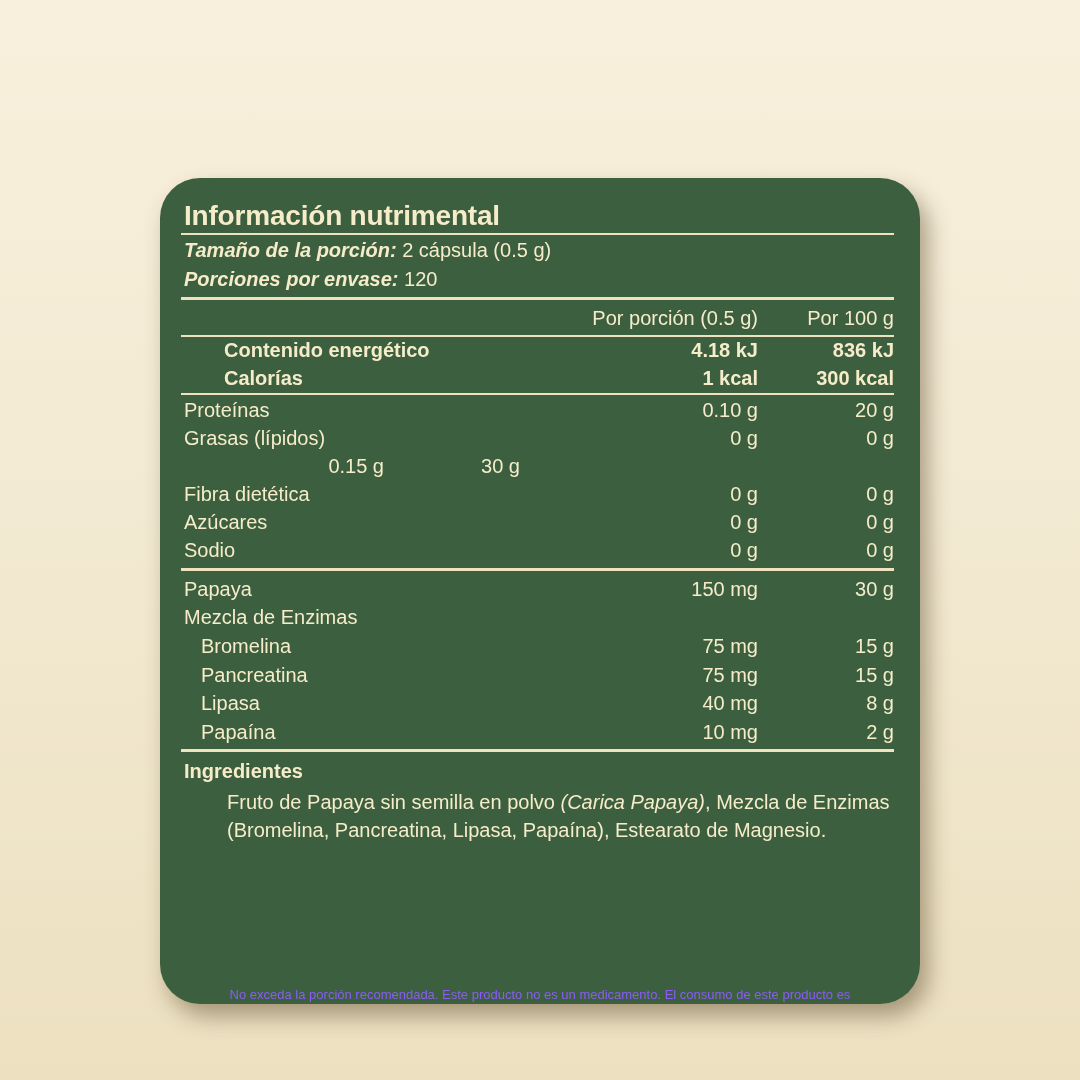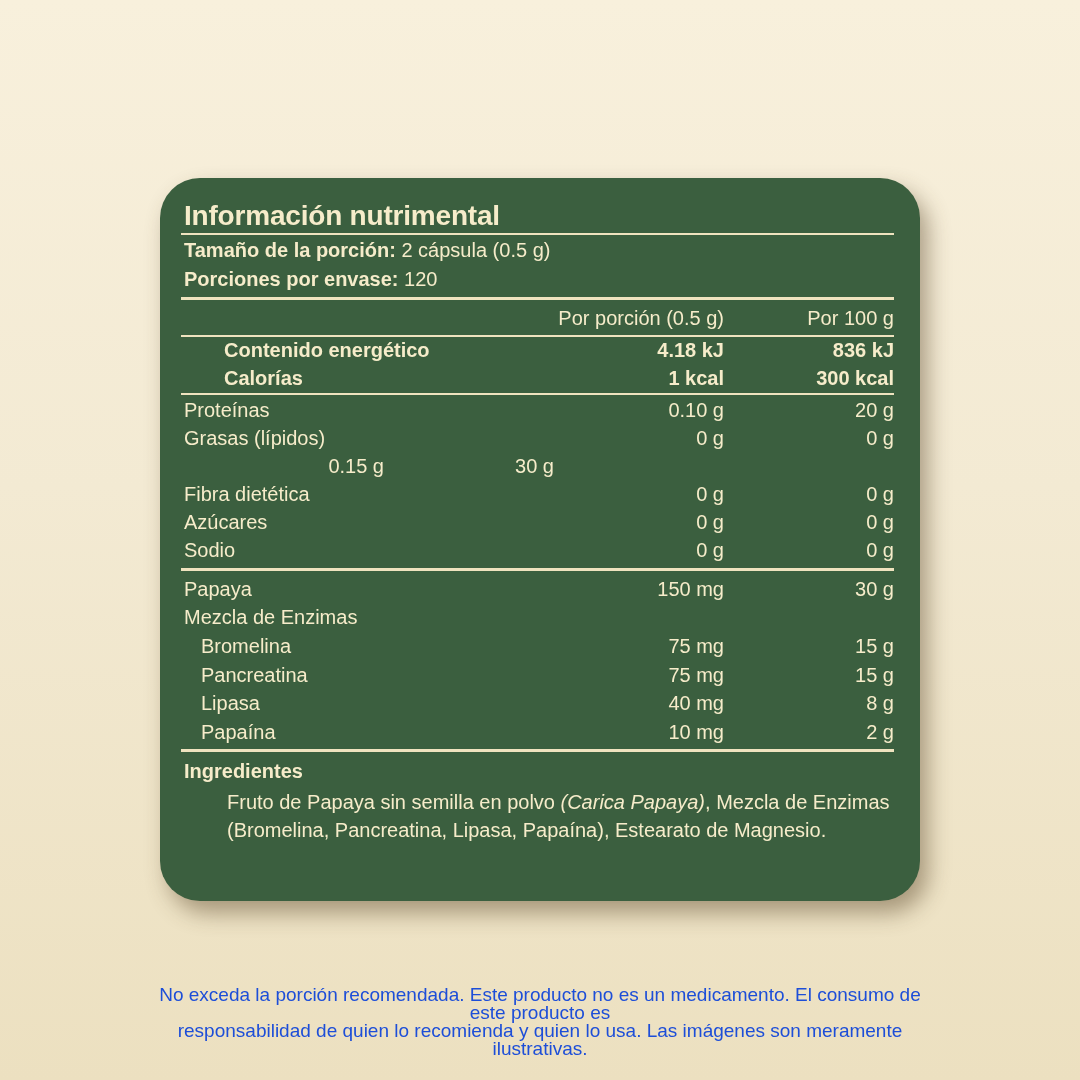--- a/index.html
+++ b/index.html
@@ -2,43 +2,43 @@
 <html><head>
 <meta charset="utf-8">
 <style>
   html, body { margin:0; padding:0; }
   body {
     width:1080px; height:1080px; overflow:hidden; position:relative;
     background: linear-gradient(180deg, #f8f0dc 0%, #f3ead3 45%, #ece0c0 100%);
     font-family: "Liberation Sans", sans-serif;
   }
   .card {
-    position:absolute; left:160px; top:178px; width:760px; height:723px;
+    position:absolute; left:160px; top:178px; width:760px; height:826px;
     background:#3b5f3f; border-radius:40px;
     box-shadow: 8px 12px 22px rgba(80,60,30,0.45);
     color:#f6ecca; box-sizing:border-box; padding:0 26px 0 24px;
   }
   .title { position:absolute; left:24px; top:22px; font-size:28px; font-weight:bold; letter-spacing:-0.2px; }
   .rule { position:absolute; left:21px; right:26px; background:#efe3bf; }
   .r-thin { height:2px; }
   .r-thick { height:3px; }
-  .row { position:absolute; left:24px; right:26px; height:28px; font-size:20px; display:flex; align-items:center;gap:34px; }
+  .row { position:absolute; left:24px; right:26px; height:28px; font-size:20px; display:flex; align-items:center; }
   .row .lbl { flex:1; white-space:nowrap; }
   .row .v1 { width:200px; text-align:right; }
   .row .v2 { width:136px; text-align:right; }
   .bold { font-weight:bold;margin-left:40px; }
   .indent .lbl { padding-left:17px; }
   .kv { position:absolute; left:24px; font-size:20px; }
-  .kv b { font-weight:bold; }
+  .kv b { font-weight:bold;font-style:italic; }
   .ing-title { position:absolute; left:24px; top:582px; font-size:20px; font-weight:bold; }
   .ing-text { position:absolute; left:24px; top:610px; width:700px; font-size:20px; line-height:28px;margin-left:43px; }
   .ing-text i { font-style:italic; }
   .disclaimer {
     position:absolute; left:140px; width:800px; top:986px; text-align:center;
-    font-size:19px; line-height:18px; color:#1d4ed8;
+    font-size:13px; line-height:18px; color:#8b5cf6;
   }
 </style>
 </head>
 <body>
 
 <div class="card">
   <div class="title">Información nutrimental</div>
   <div class="rule r-thin" style="top:55px"></div>
 
   <div class="kv" style="top:61px">
@@ -132,14 +132,13 @@
     <span class="v2">2 g</span>
   </div>
   <div class="rule r-thick" style="top:571px"></div>
 
   <div class="ing-title">Ingredientes</div>
   <div class="ing-text"><span>Fruto de Papaya sin semilla en polvo </span><i>(Carica Papaya)</i><span>, Mezcla de Enzimas (Bromelina, Pancreatina, Lipasa, Papaína), Estearato de Magnesio.</span></div>
 </div>
 
 <div class="disclaimer">
   <div>No exceda la porción recomendada. Este producto no es un medicamento. El consumo de este producto es</div>
-  <div>responsabilidad de quien lo recomienda y quien lo usa. Las imágenes son meramente ilustrativas.</div>
 </div>
 
 </body></html>

